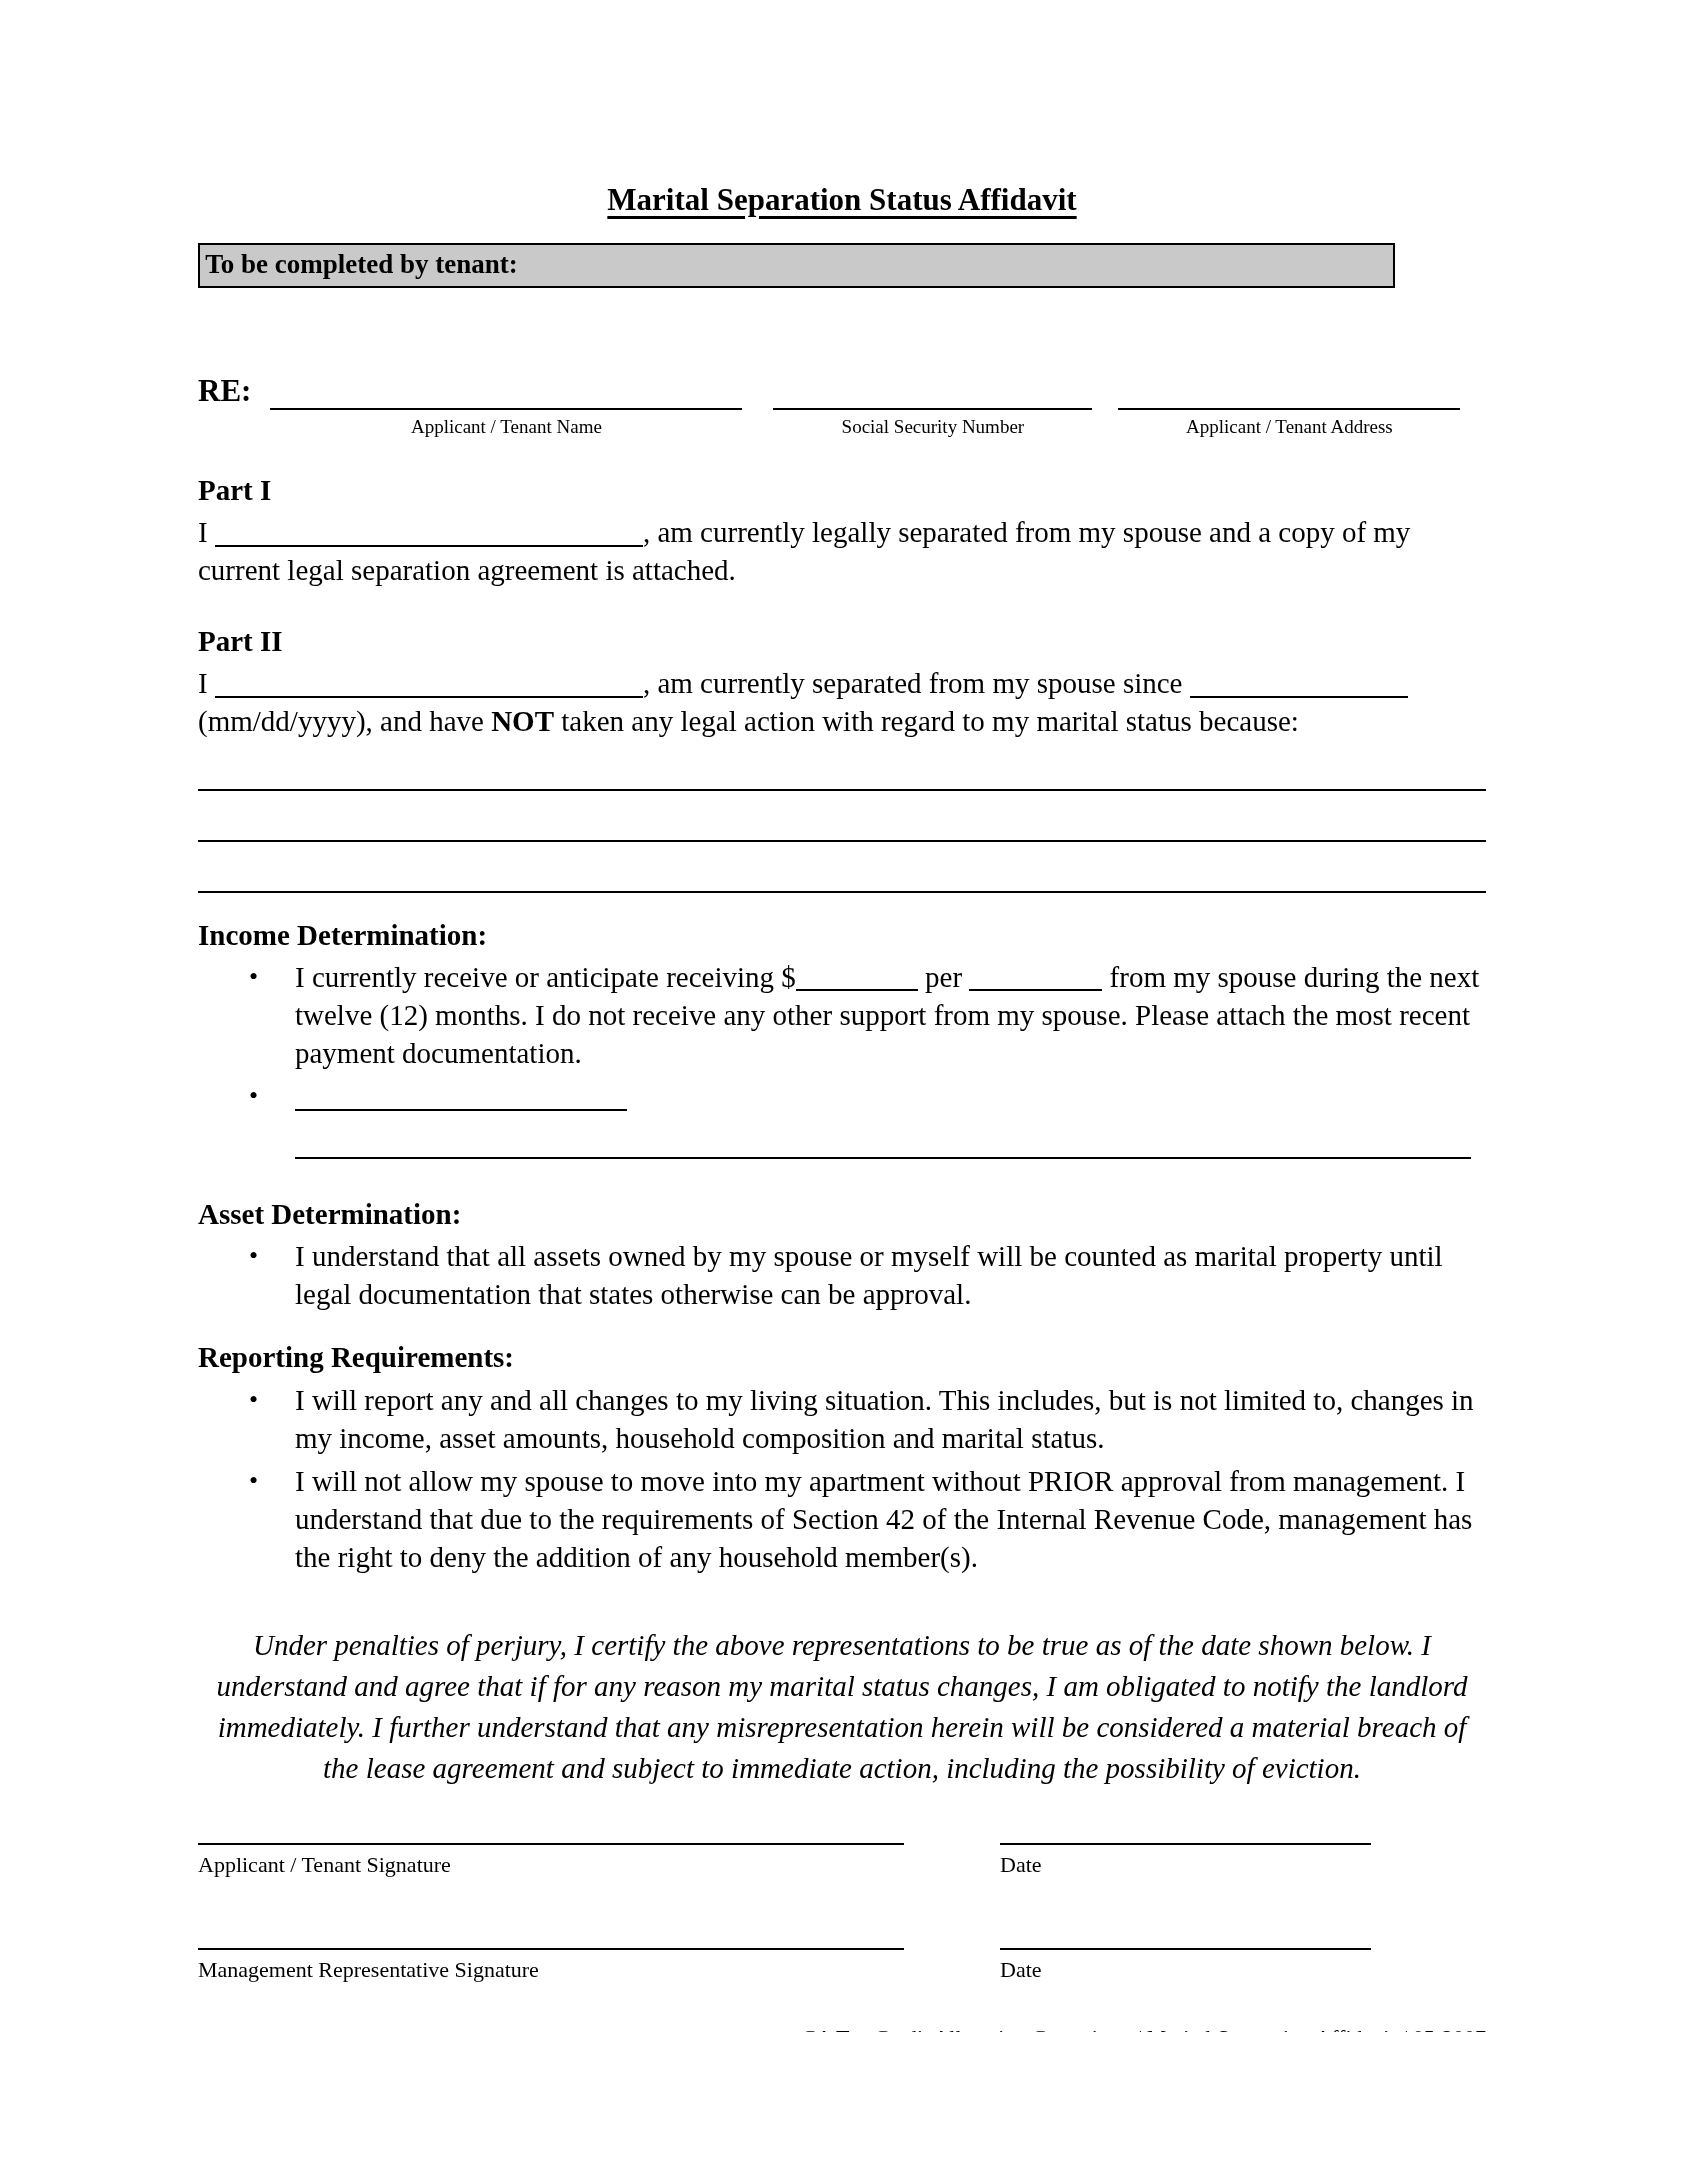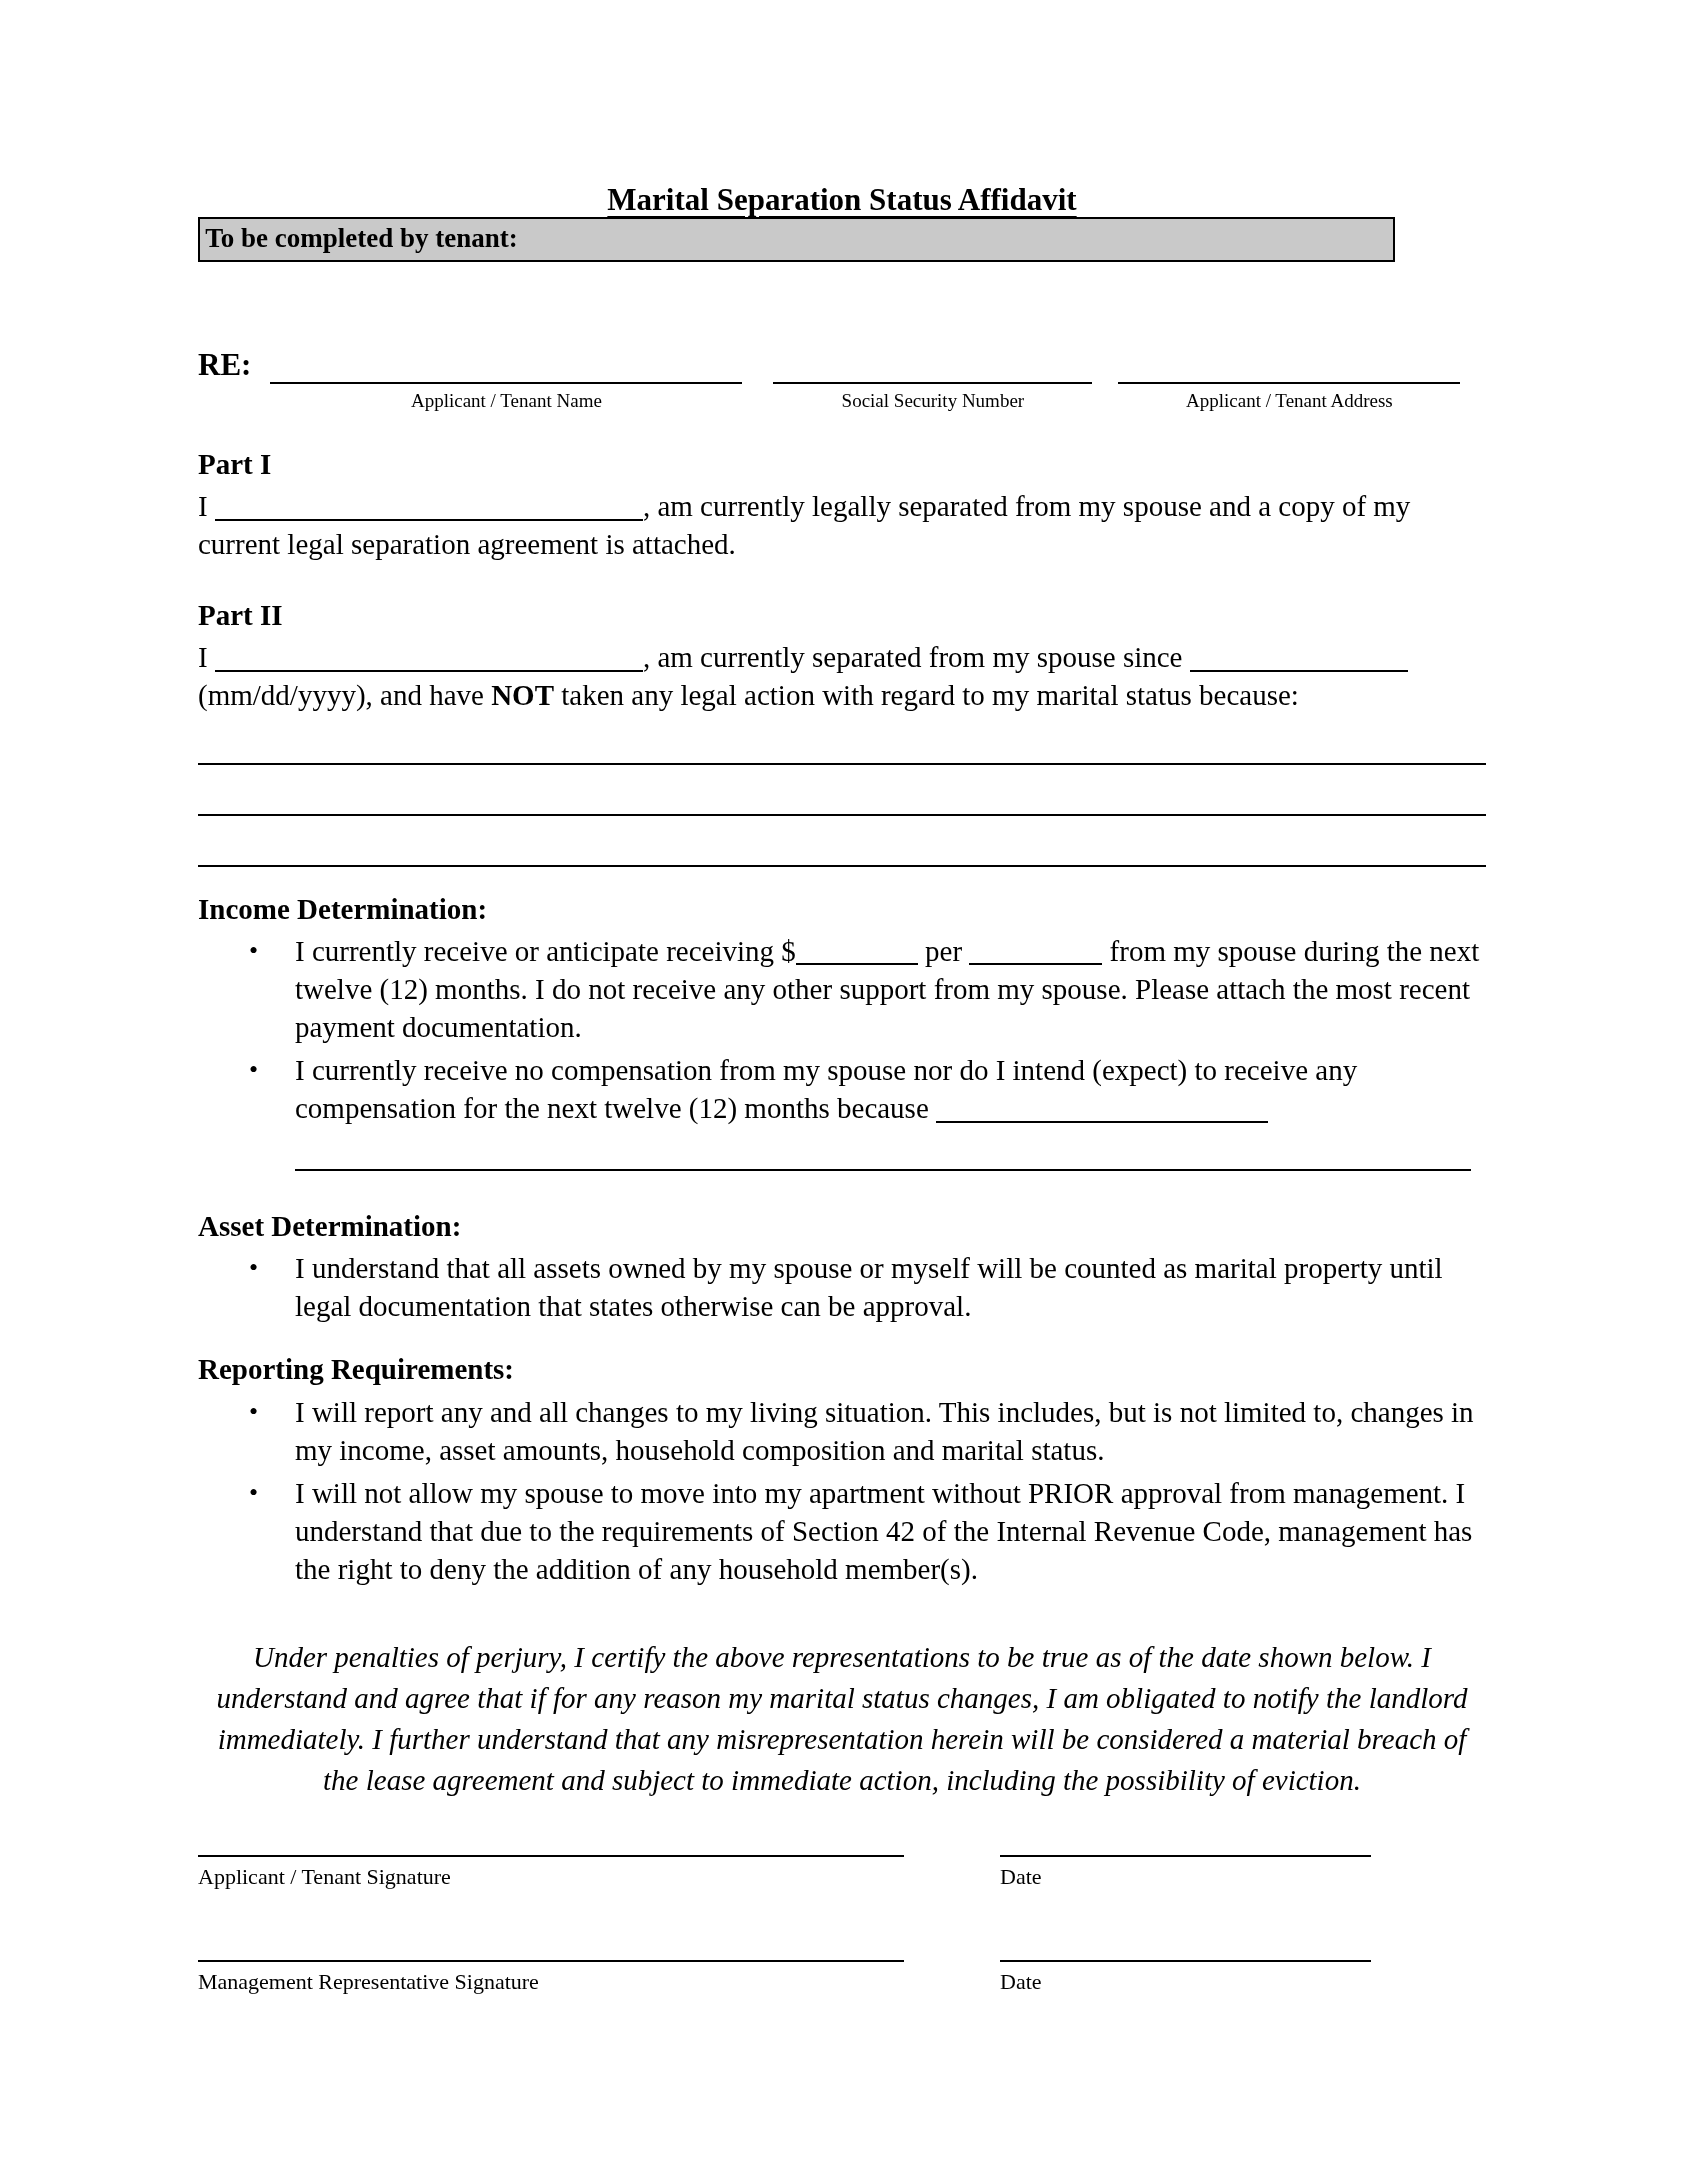--- a/index.html
+++ b/index.html
@@ -24,20 +24,21 @@
     margin: 0;
     text-align: center;
     font-size: 31px;
     font-weight: 700;
     line-height: 35px;
     text-decoration: underline;
     text-decoration-thickness: 2.6px;
     text-underline-offset: 6.1px;
   }
   .banner {
+    margin-top: 26px;
     width: 1197px;
     box-sizing: border-box;
     border: 2.6px solid #000000;
     background: #c9c9c9;
     font-size: 27px;
     font-weight: 700;
     line-height: 31px;
     padding: 4.4px 8.7px 5.2px 5.2px;
   }
   .re-row {
@@ -181,21 +182,21 @@
   <h2 class="sect" style="margin-top:24.5px">Income Determination:</h2>
   <div class="li">
     <span class="dot">•</span>
     <span class="li-text">
       <span>I currently receive or anticipate receiving $</span><span class="blank b-dollar"></span><span> per </span><span class="blank b-per"></span><span> from my spouse during the next twelve (12) months.  I do not receive any other support from my spouse. Please attach the most recent payment documentation.</span>
     </span>
   </div>
   <div class="li">
     <span class="dot">•</span>
     <span class="li-text">
-      <span>I currently receive no compensation from my spouse nor do I intend (expect) to receive any compensation for the next twelve (12) months because </span><span class="blank b-because"></span>
+      <span class="blank b-because"></span>
     </span>
   </div>
   <div class="hang-rule"></div>
 
   <h2 class="sect" style="margin-top:38px">Asset Determination:</h2>
   <div class="li">
     <span class="dot">•</span>
     <span class="li-text">I understand that all assets owned by my spouse or myself will be counted as marital property until legal documentation that states otherwise can be approval.</span>
   </div>
 

